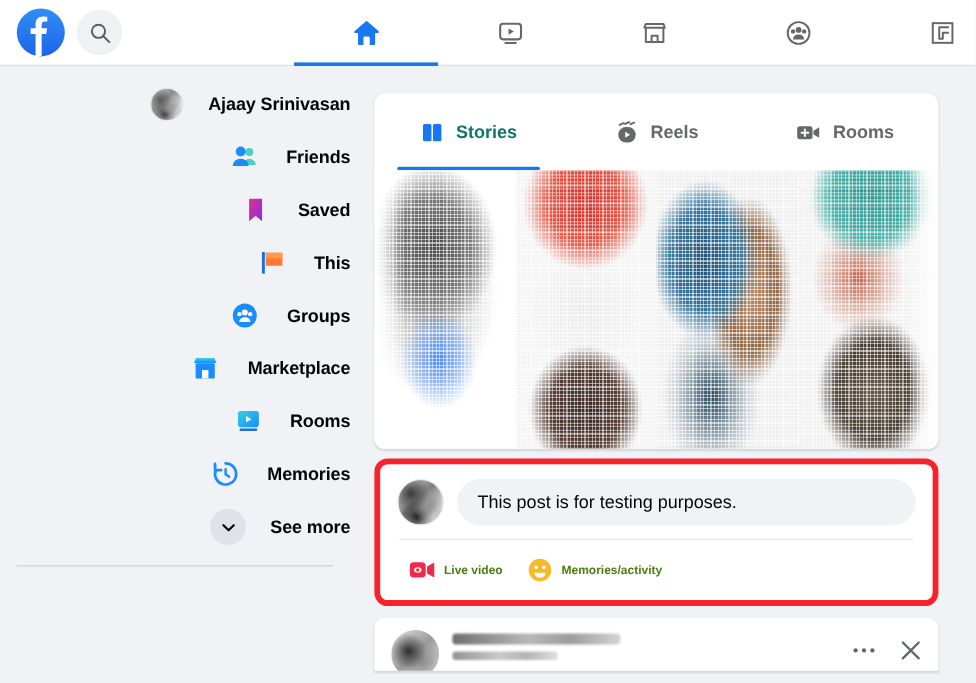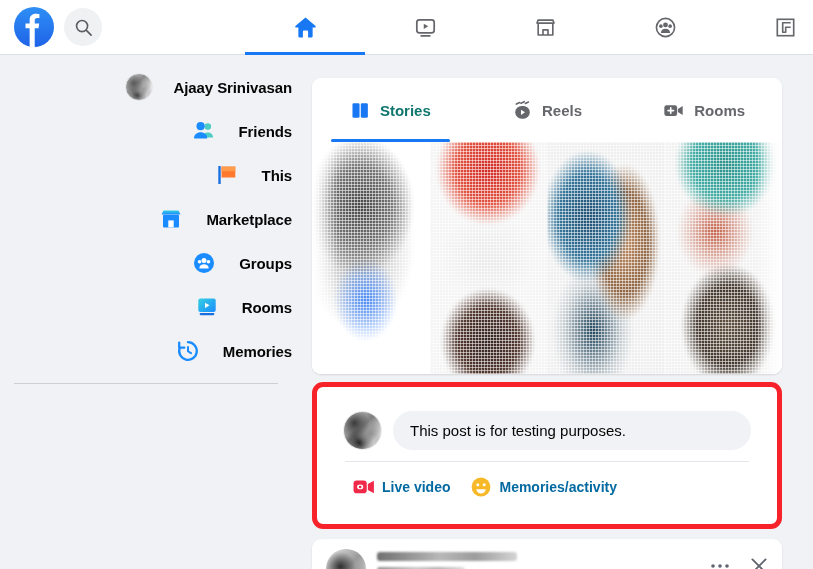--- a/index.html
+++ b/index.html
@@ -173,21 +173,21 @@
   }
   .strip-fade-l { left: 0; background: linear-gradient(90deg,#ffffff,rgba(255,255,255,0)); }
   .strip-fade-r { right: 0; background: linear-gradient(270deg,#ffffff,rgba(255,255,255,0)); }
 
   
   .composer-wrap {
     margin-top: 8px;
     border: 5px solid #f8232a;
     border-radius: 11px;
     background: #fff;
-    padding: 12px;
+    padding: 0;
   }
   .composer {
     background: #ffffff;
     border-radius: 6px;
     padding: 12px 14px 10px 14px;
   }
   .composer-top { display: flex; align-items: center; gap: 11px; }
   .composer-avatar {
     width: 39px; height: 39px; border-radius: 50%;
     flex: 0 0 39px;
@@ -208,21 +208,21 @@
     font-size: 15px; color: #050505;
   }
   .composer-sep { height: 1px; background: #e4e6eb; margin: 11px 2px 0 2px; }
   .composer-actions {
     display: flex; align-items: center;
     padding-top: 10px; gap: 0;
   }
   .cact {
     display: flex; align-items: center; gap: 7px;
     padding: 4px 10px; border-radius: 6px;
-    font-size: 14px; font-weight: 600; color: #0369a1;
+    font-size: 10px; font-weight: 600; color: #4d7c0f;
     white-space: nowrap;
   }
   .cact-icon { width: 22px; height: 22px; display: flex; align-items: center; justify-content: center; flex:0 0 22px; }
 
   
   .post-card {
     margin-top: 10px;
     border-radius: 9px 9px 0 0;
     background: #fff;
     height: 44px;
@@ -322,32 +322,59 @@
       <svg width="26" height="26" viewBox="0 0 26 26">
         <circle cx="16.8" cy="8.6" r="3.3" fill="#4ecdc4"></circle>
         <path d="M11.5 19.5c0-3 2.4-5 5.3-5s5.3 2 5.3 5z" fill="#4ecdc4"></path>
         <circle cx="9.6" cy="8.2" r="4.1" fill="#1a8cff"></circle>
         <path d="M3 20.4c0-3.7 2.9-6.1 6.6-6.1s6.6 2.4 6.6 6.1z" fill="#1a8cff"></path>
       </svg>
     </div>
     <span class="side-label">Friends</span>
   </div>
 
+  <div class="side-item">
+    <div class="side-icon">
+      <svg width="26" height="26" viewBox="0 0 26 26">
+        <defs>
+            <linearGradient id="gSaved" x1="0" y1="0" x2="1" y2="1">
+          <stop offset="0" stop-color="#e0338f"></stop>
+              <stop offset="1" stop-color="#8a2be2"></stop>
+        </linearGradient>
+          </defs>
+        <path d="M7.6 3.6h10.8v18.8l-5.4-4.6-5.4 4.6z" fill="url(#gSaved)"></path>
+      </svg>
+    </div>
+    <span class="side-label">Saved</span>
+  </div>
 
   <div class="side-item">
     <div class="side-icon">
       <svg width="26" height="26" viewBox="0 0 26 26">
         <rect x="4.3" y="4" width="2.4" height="18" fill="#1a6fe0"></rect>
         <path d="M7.5 4.6h13.8v10.9H7.5z" fill="#ff7a2f"></path>
         <path d="M7.5 4.6h13.8v4.6H7.5z" fill="#ff9b4a"></path>
       </svg>
     </div>
     <span class="side-label">This</span>
   </div>
 
+
+  <div class="side-item">
+    <div class="side-icon">
+      <svg width="26" height="26" viewBox="0 0 26 26">
+        <circle cx="13" cy="13" r="10" fill="#1a8cff"></circle>
+        <circle cx="13" cy="10.4" r="2.5" fill="#fff"></circle>
+        <circle cx="8.5" cy="11.8" r="1.8" fill="#fff"></circle>
+        <circle cx="17.5" cy="11.8" r="1.8" fill="#fff"></circle>
+        <path d="M8.3 18.4c0-2.6 2.1-4.1 4.7-4.1s4.7 1.5 4.7 4.1z" fill="#fff"></path>
+      </svg>
+    </div>
+    <span class="side-label">Groups</span>
+  </div>
 
   <div class="side-item">
     <div class="side-icon">
       <svg width="26" height="26" viewBox="0 0 26 26">
         <defs>
             <linearGradient id="gMkt" x1="0" y1="0" x2="0" y2="1">
           <stop offset="0" stop-color="#35d0e0"></stop>
               <stop offset="1" stop-color="#1a8cff"></stop>
         </linearGradient>
           </defs>
@@ -355,33 +382,20 @@
         <rect x="5" y="8.8" width="16" height="12.6" rx="1" fill="#1a8cff"></rect>
         <rect x="10.3" y="14.4" width="5.4" height="7" fill="#fff"></rect>
       </svg>
     </div>
     <span class="side-label">Marketplace</span>
   </div>
 
   <div class="side-item">
     <div class="side-icon">
       <svg width="26" height="26" viewBox="0 0 26 26">
-        <circle cx="13" cy="13" r="10" fill="#1a8cff"></circle>
-        <circle cx="13" cy="10.4" r="2.5" fill="#fff"></circle>
-        <circle cx="8.5" cy="11.8" r="1.8" fill="#fff"></circle>
-        <circle cx="17.5" cy="11.8" r="1.8" fill="#fff"></circle>
-        <path d="M8.3 18.4c0-2.6 2.1-4.1 4.7-4.1s4.7 1.5 4.7 4.1z" fill="#fff"></path>
-      </svg>
-    </div>
-    <span class="side-label">Groups</span>
-  </div>
-
-  <div class="side-item">
-    <div class="side-icon">
-      <svg width="26" height="26" viewBox="0 0 26 26">
         <defs>
             <linearGradient id="gWatch" x1="0" y1="0" x2="1" y2="1">
           <stop offset="0" stop-color="#35d0e0"></stop>
               <stop offset="1" stop-color="#1a8cff"></stop>
         </linearGradient>
           </defs>
         <rect x="4.3" y="4.4" width="17.4" height="13.6" rx="2" fill="url(#gWatch)"></rect>
         <path d="M11 8.7l4.6 2.6-4.6 2.6z" fill="#fff"></path>
         <rect x="5.6" y="19" width="14.8" height="2.2" rx="1.1" fill="#1a6fe0"></rect>
       </svg>
@@ -394,20 +408,30 @@
       <svg width="26" height="26" viewBox="0 0 26 26">
         <path d="M13 4.2a8.8 8.8 0 1 1-8.2 5.6" fill="none" stroke="#1a8cff" stroke-width="2.3" stroke-linecap="round"></path>
         <path d="M4.2 4.6v5.1h5.1" fill="none" stroke="#1a8cff" stroke-width="2.3" stroke-linecap="round" stroke-linejoin="round"></path>
         <path d="M13 8.9v4.4l3 1.9" fill="none" stroke="#1a8cff" stroke-width="2" stroke-linecap="round"></path>
       </svg>
     </div>
     <span class="side-label">Memories</span>
   </div>
 
 
+  <div class="side-item">
+    <div class="side-icon">
+      <div class="seemore-circle">
+        <svg width="15" height="15" viewBox="0 0 16 16">
+          <path d="M3.4 6l4.6 4.6L12.6 6" fill="none" stroke="#050505" stroke-width="1.9" stroke-linecap="round" stroke-linejoin="round"></path>
+        </svg>
+      </div>
+    </div>
+    <span class="side-label bold">See more</span>
+  </div>
 
   <div class="side-divider"></div>
 </div>
 
 <div class="feed">
 
   <div class="card" style="overflow:hidden;">
     <div class="story-tabs">
 
       <div class="story-tab active">

